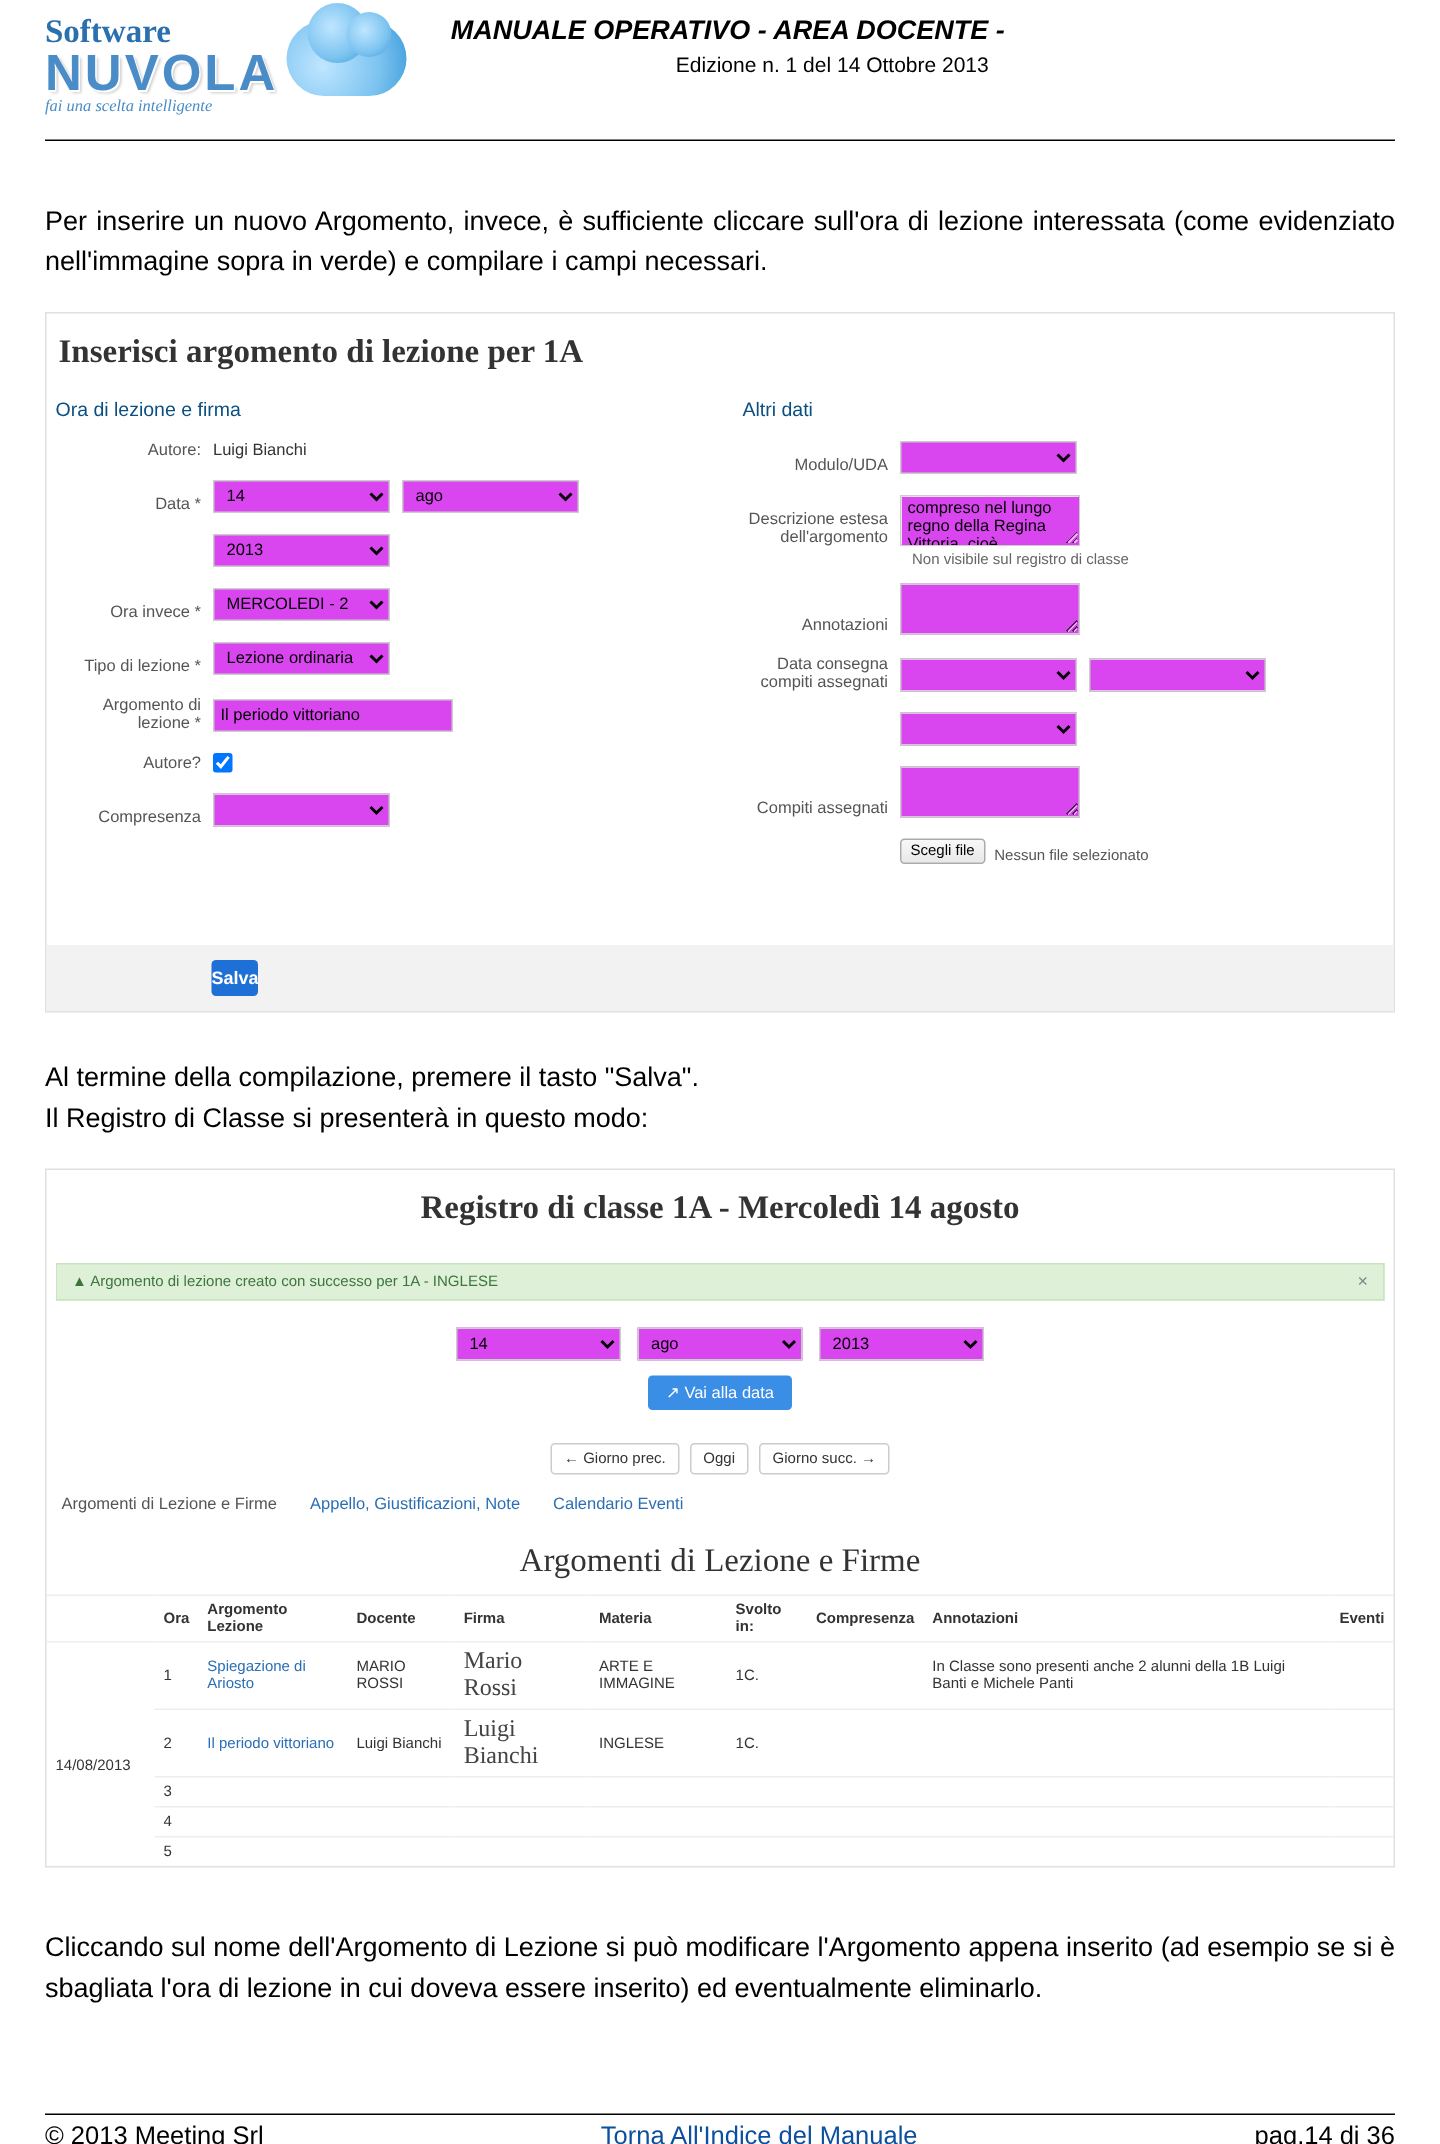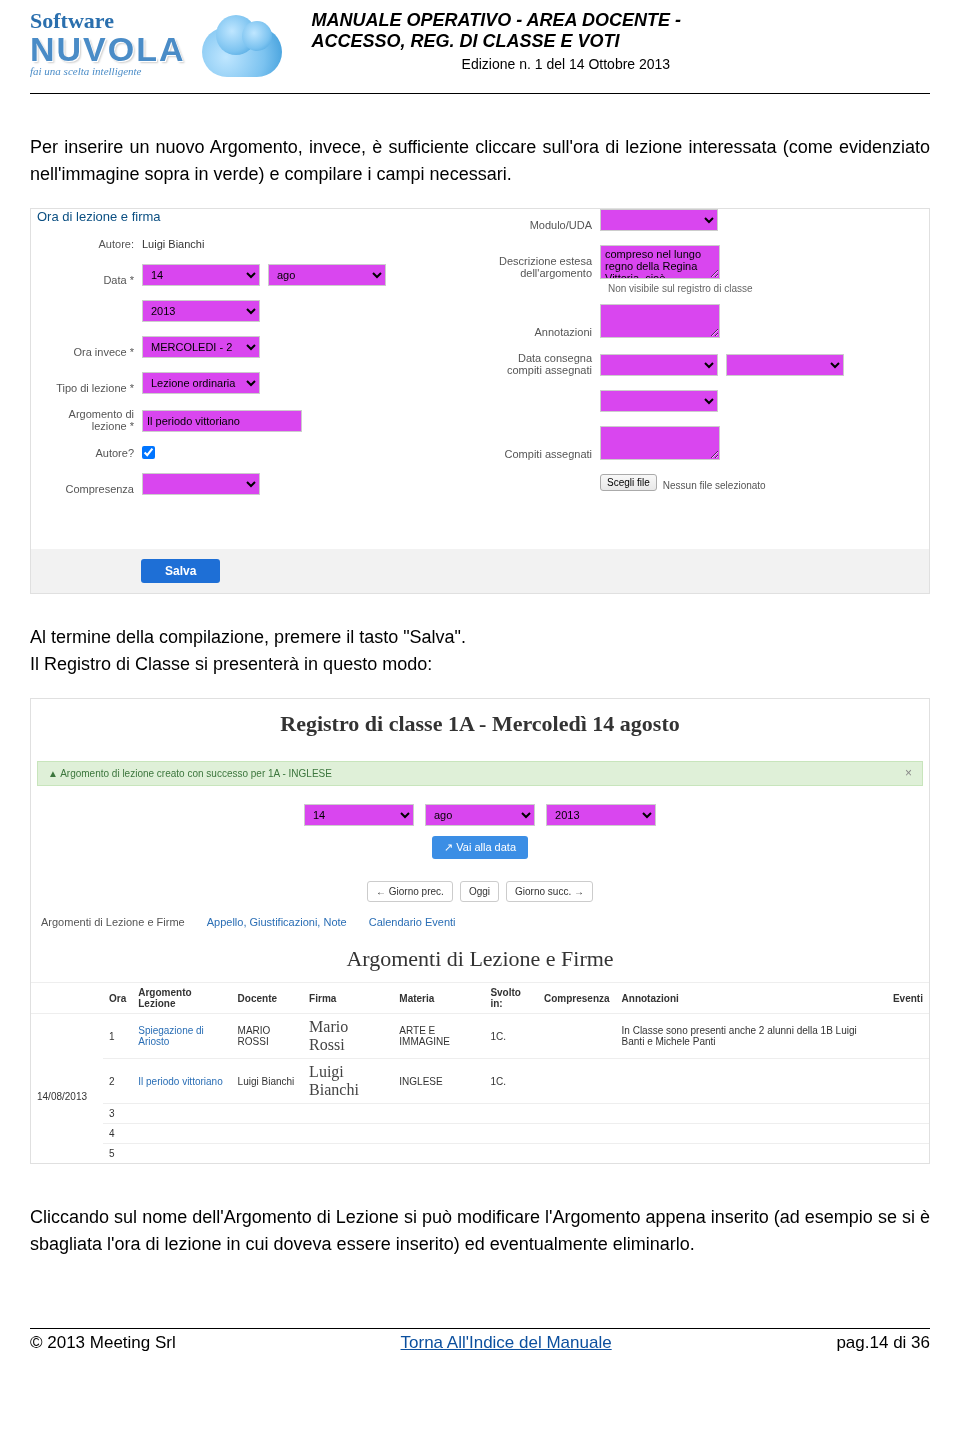--- a/index.html
+++ b/index.html
@@ -1,19 +1,19 @@
 <!DOCTYPE html>
 <html><head>
 <meta charset="utf-8">
 <style>
   * { box-sizing: border-box; margin: 0; padding: 0; }
   body { font-family: Arial, Helvetica, sans-serif; width: 960px; margin: 0 auto; background: #fff; color: #000; font-size: 14px; }
   .page { padding: 0 30px; }
   .header { display: flex; align-items: flex-start; padding: 10px 0 8px; }
-  .logo-block { flex: 0 0 auto; display: flex; align-items: flex-end; gap: 16px; }
+  .logo-block { flex: 0 0 auto; display: flex; align-items: flex-start; gap: 5px; }
   .logo-text { display: flex; flex-direction: column; line-height: 1; }
   .logo-software { font-family: "Comic Sans MS", cursive; font-size: 22px; color: #2a6fae; font-weight: bold; }
   .logo-nuvola { font-family: Impact, sans-serif; font-size: 34px; letter-spacing: 2px; color: #4a8cc7; font-weight: bold; text-shadow: 1px 1px 0 #fff, 2px 2px 2px rgba(0,0,0,.2); }
   .logo-tag { font-family: "Comic Sans MS", cursive; font-size: 11px; color: #4a8cc7; font-style: italic; }
   .cloud { width: 80px; height: 50px; background: radial-gradient(circle at 30% 60%, #bfe6ff 0%, #7cc3f0 60%, #3a9ad9 100%); border-radius: 50px; margin-top: 4px; position: relative; }
   .cloud::before, .cloud::after { content: ""; position: absolute; background: radial-gradient(circle at 40% 40%, #bfe6ff 0%, #7cc3f0 60%, #3a9ad9 100%); border-radius: 50%; }
   .cloud::before { width: 40px; height: 40px; top: -12px; left: 14px; }
   .cloud::after { width: 30px; height: 30px; top: -6px; right: 10px; }
   .header-right { flex: 1; padding-left: 30px; }
   .title-line { font-family: Arial, sans-serif; font-size: 18px; font-weight: 900; font-style: italic; }
@@ -29,21 +29,21 @@
   .frow { display: flex; align-items: flex-end; margin-bottom: 14px; }
   .flabel { width: 105px; text-align: right; padding-right: 8px; color: #555; font-size: 11px; }
   .finput, select, textarea { border: 1px solid #ccc; font-size: 11px; padding: 2px 4px; background: #d946ef; }
   .finput { height: 22px; }
   .sel-sm { width: 118px; height: 22px; }
   .ta { width: 120px; height: 34px; resize: both; font-family: Arial; }
   .sub-note { font-size: 10px; color: #666; margin-left: 113px; margin-top: -10px; margin-bottom: 10px; }
   .file-btn { border: 1px solid #aaa; background: linear-gradient(#f8f8f8,#e8e8e8); border-radius: 3px; padding: 2px 6px; font-size: 10px; }
   .file-txt { margin-left: 6px; font-size: 10px; color: #555; }
   .salva-row { background: #f2f2f2; padding: 10px; }
-  .salva-btn { background: #1e6fd6; color: #fff; border: none; border-radius: 3px; padding: 5px 24px; font-size: 12px; font-weight: bold; margin-left: 100px; }
+  .salva-btn { background: #1e6fd6; color: #fff; border: none; border-radius: 3px; padding: 5px 0; font-size: 12px; font-weight: bold; margin-left: 100px; }
   
   .ss2 h2 { text-align: center; }
   .alert-success { background: #dff0d8; border: 1px solid #c8e5bc; color: #3c763d; padding: 6px 10px; font-size: 10px; position: relative; margin: 6px; }
   .alert-close { position: absolute; right: 10px; top: 4px; color: #888; font-size: 12px; cursor: pointer; }
   .date-nav { text-align: center; padding: 12px 0; }
   .date-nav select { height: 22px; margin: 0 4px; }
   .vai-btn { background: #3b8ee5; color: #fff; border: none; border-radius: 3px; padding: 5px 12px; font-size: 11px; }
   .day-nav { text-align: center; margin: 10px 0 14px; }
   .day-btn { display: inline-block; background: #fff; border: 1px solid #ccc; border-radius: 3px; padding: 4px 8px; font-size: 10px; margin: 0 2px; }
   .tabs { display: flex; gap: 22px; padding: 0 10px 10px; font-size: 11px; }
@@ -69,29 +69,29 @@
     <div class="logo-block">
       <div class="logo-text">
         <span class="logo-software">Software</span>
         <span class="logo-nuvola">NUVOLA</span>
         <span class="logo-tag">fai una scelta intelligente</span>
       </div>
       <div class="cloud"></div>
     </div>
     <div class="header-right">
       <div class="title-line">MANUALE OPERATIVO - AREA DOCENTE -</div>
-      <div class="title-line">ACCESSO, REG. DI CLASSE E VOTI</div>
       <div class="edition">Edizione n. 1 del 14 Ottobre 2013</div>
     </div>
   </div>
   <hr class="hr">
 
   <p class="body-text">Per inserire un nuovo Argomento, invece, è sufficiente cliccare sull'ora di lezione interessata (come evidenziato nell'immagine sopra in verde) e compilare i campi necessari.</p>
 
   <div class="ss">
+    <h2>Inserisci argomento di lezione per 1A</h2>
     <div class="form-cols">
 
       <div class="form-col">
         <div class="sect-title">Ora di lezione e firma</div>
         <div class="frow">
           <div class="flabel">Autore:</div>
           <span>Luigi Bianchi</span>
         </div>
         <div class="frow">
           <div class="flabel">Data *</div>
@@ -119,20 +119,21 @@
           <div class="flabel">Autore?</div>
           <input type="checkbox" checked="" style="">
         </div>
         <div class="frow">
           <div class="flabel">Compresenza</div>
           <select class="sel-sm"><option></option></select>
         </div>
       </div>
 
       <div class="form-col">
+        <div class="sect-title">Altri dati</div>
         <div class="frow">
           <div class="flabel">Modulo/UDA</div>
           <select class="sel-sm"><option></option></select>
         </div>
         <div class="frow">
           <div class="flabel">Descrizione estesa dell'argomento</div>
           <textarea class="ta" style="">compreso nel lungo regno della Regina Vittoria, cioè</textarea>
         </div>
         <div class="sub-note">Non visibile sul registro di classe</div>
         <div class="frow">

